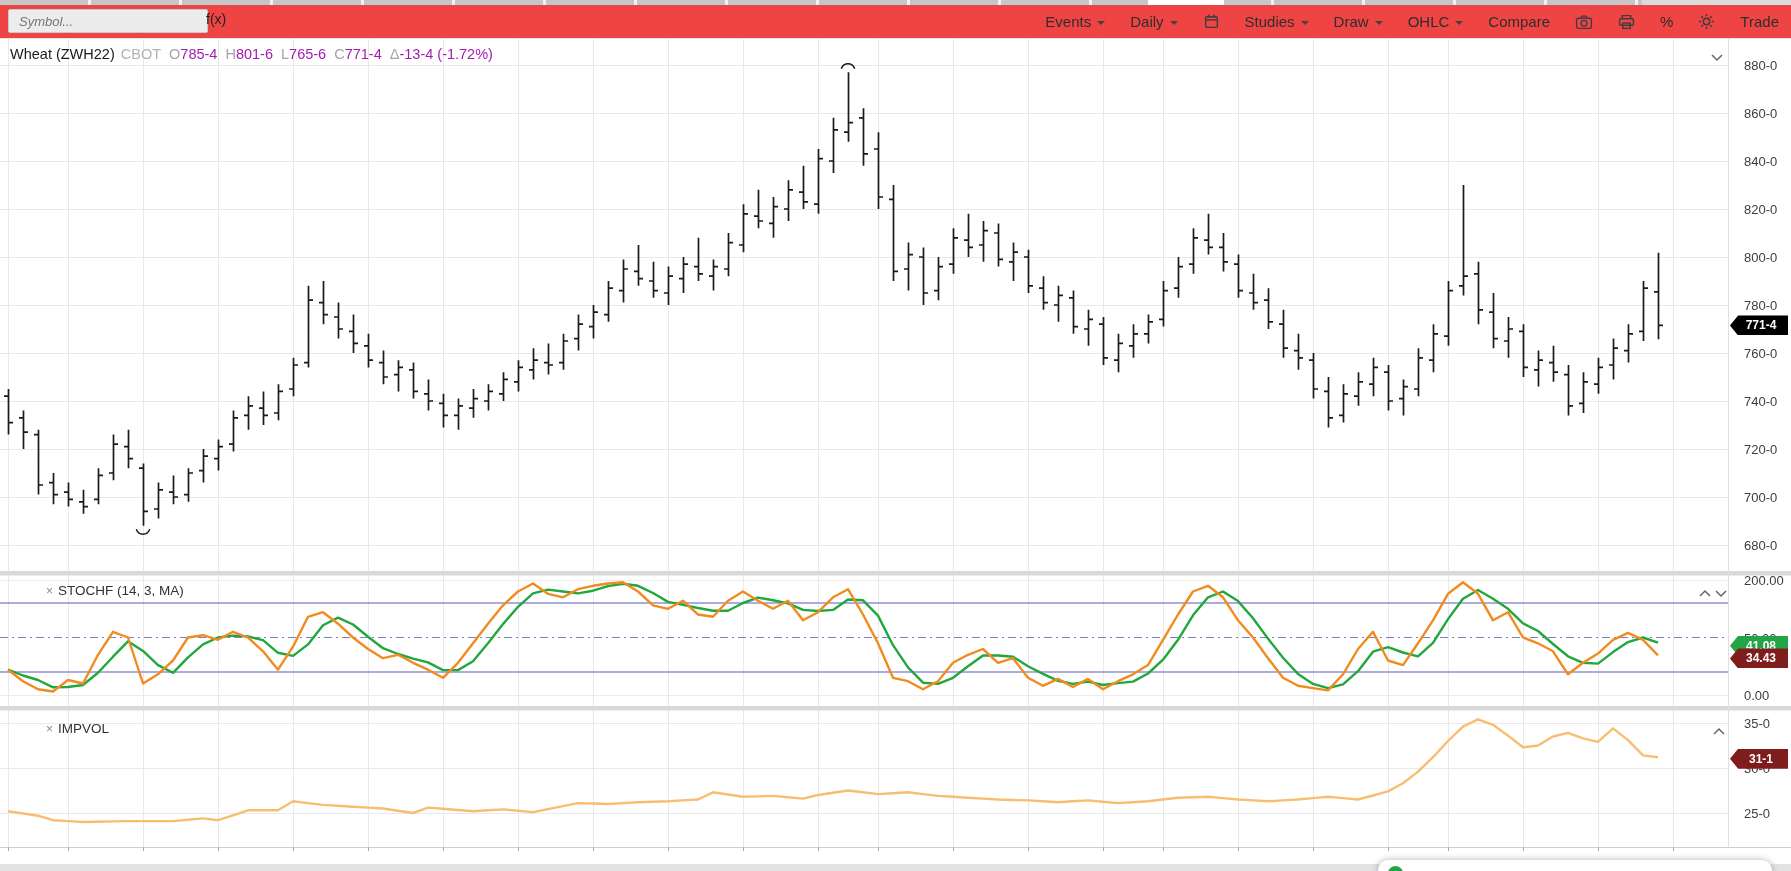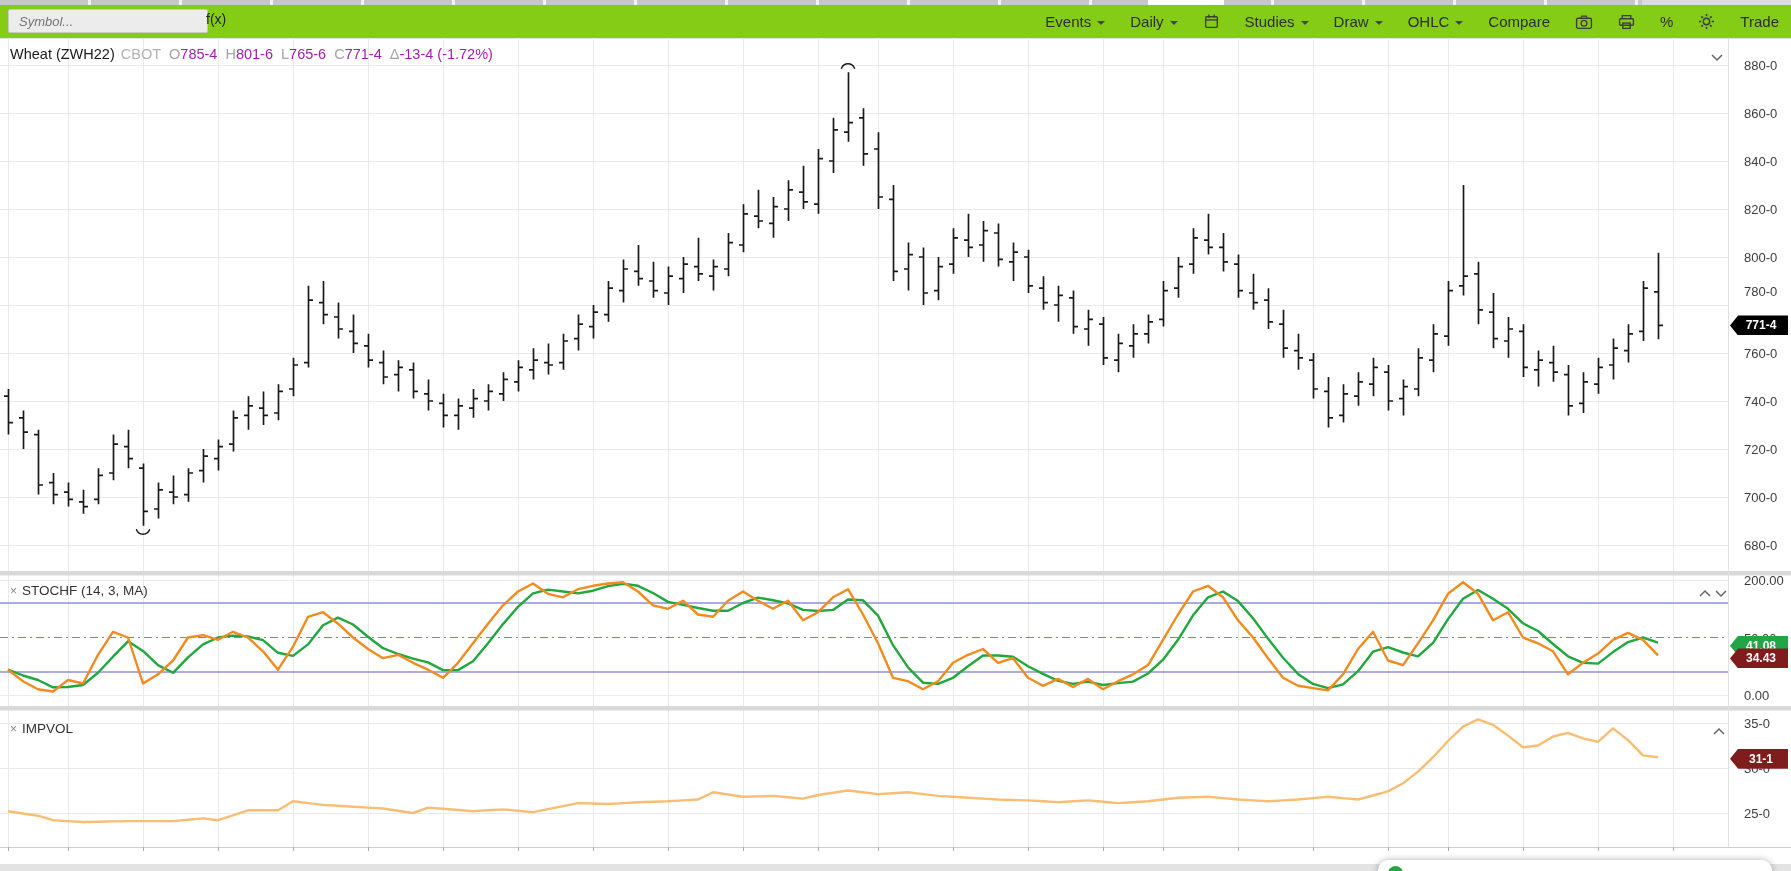--- a/index.html
+++ b/index.html
@@ -5,37 +5,37 @@
   html,body{margin:0;padding:0;background:#fff;}
   body{width:1791px;height:871px;overflow:hidden;font-family:"Liberation Sans","DejaVu Sans",sans-serif;
        -webkit-font-smoothing:antialiased;position:relative;}
   .abs{position:absolute;}
   
   #tabstrip{left:0;top:0;width:1791px;height:5px;background:
      repeating-linear-gradient(90deg,#c7c7c7 0px,#c7c7c7 88px,#f2f2f2 88px,#f2f2f2 91px);}
   #tabstrip .active{position:absolute;left:1148px;top:0;width:76px;height:5px;background:#fff;}
   #tabstrip .right{position:absolute;left:1642px;top:0;width:149px;height:5px;background:#dcdcdc;}
   
-  #toolbar{left:0;top:5px;width:1791px;height:33px;background:#84cc16;border-bottom:1px solid #e3e3e3;}
+  #toolbar{left:0;top:5px;width:1791px;height:33px;background:#ef4444;border-bottom:1px solid #e3e3e3;}
   #symbol-box{position:absolute;left:8px;top:4px;width:188px;height:22px;background:#ececec;
      border:1px solid #c9c9c9;border-radius:2px;font-style:italic;color:#999;font-size:13px;
      padding:0 0 0 10px;outline:none;font-family:inherit;}
   #fx{position:absolute;left:206px;top:6px;font-size:14px;color:#222;}
   #toolbar-right{position:absolute;right:12px;top:0;height:33px;display:flex;align-items:center;gap:25px;}
   .tb-item{display:flex;align-items:center;font-size:15px;color:#2e2e2e;cursor:pointer;white-space:nowrap;}
   .caret{display:inline-block;width:0;height:0;border-left:4px solid transparent;
      border-right:4px solid transparent;border-top:4.5px solid #444;margin-left:6px;margin-top:2px;}
   .tb-icon svg{display:block;}
   
   #quote-line{left:10px;top:46px;font-size:14.5px;white-space:nowrap;z-index:5;}
   #quote-line .sym{color:#1a1a1a;}
   #quote-line .exch{color:#b3b3b3;margin-left:6px;}
   #quote-line .fld{color:#a5a5a5;margin-left:8px;}
   #quote-line .val{color:#a21caf;}
-  .study-label{font-size:13.5px;color:#333;white-space:nowrap;z-index:5;}
+  .study-label{font-size:13.5px;color:#333;white-space:nowrap;z-index:5;margin-left:36px;}
   .study-label .x{color:#888;margin-right:5px;font-size:12px;cursor:pointer;}
   .axis-label{position:absolute;left:1744px;transform:translateY(-50%);font-size:13px;color:#3d3d3d;
      white-space:nowrap;z-index:2;}
   .date-label{position:absolute;top:850px;transform:translateX(-50%);font-size:13px;color:#3d3d3d;
      white-space:nowrap;}
   .badge{position:absolute;left:1730px;transform:translateY(-50%);color:#fff;font-weight:bold;
      font-size:12px;padding:3px 8px 3px 12px;clip-path:polygon(0 50%,14% 0,100% 0,100% 100%,14% 100%);
      z-index:4;min-width:38px;text-align:center;}
   .chev-btn{position:absolute;z-index:6;cursor:pointer;width:15px;height:12px;}
   
@@ -247,21 +247,21 @@
       <polyline points="2,8 7,3 12,8" fill="none" stroke="#666" stroke-width="1.5"></polyline>
     </svg>
 </div>
 
 <div id="overlays">
     <div class="axis-label" style="top: 65px;">880-0</div>
     <div class="axis-label" style="top: 113px;">860-0</div>
     <div class="axis-label" style="top: 161px;">840-0</div>
     <div class="axis-label" style="top: 209px;">820-0</div>
     <div class="axis-label" style="top: 257px;">800-0</div>
-    <div class="axis-label" style="top: 291px;">780-0</div>
+    <div class="axis-label" style="top: 305px;">780-0</div>
     <div class="axis-label" style="top: 353px;">760-0</div>
     <div class="axis-label" style="top: 401px;">740-0</div>
     <div class="axis-label" style="top: 449px;">720-0</div>
     <div class="axis-label" style="top: 497px;">700-0</div>
     <div class="axis-label" style="top: 545px;">680-0</div>
     <div class="axis-label" style="top: 580px;">200.00</div>
     <div class="axis-label" style="top: 637.5px;">50.00</div>
     <div class="axis-label" style="top: 695px;">0.00</div>
     <div class="axis-label" style="top: 723px;">35-0</div>
     <div class="axis-label" style="top: 768px;">30-0</div>

